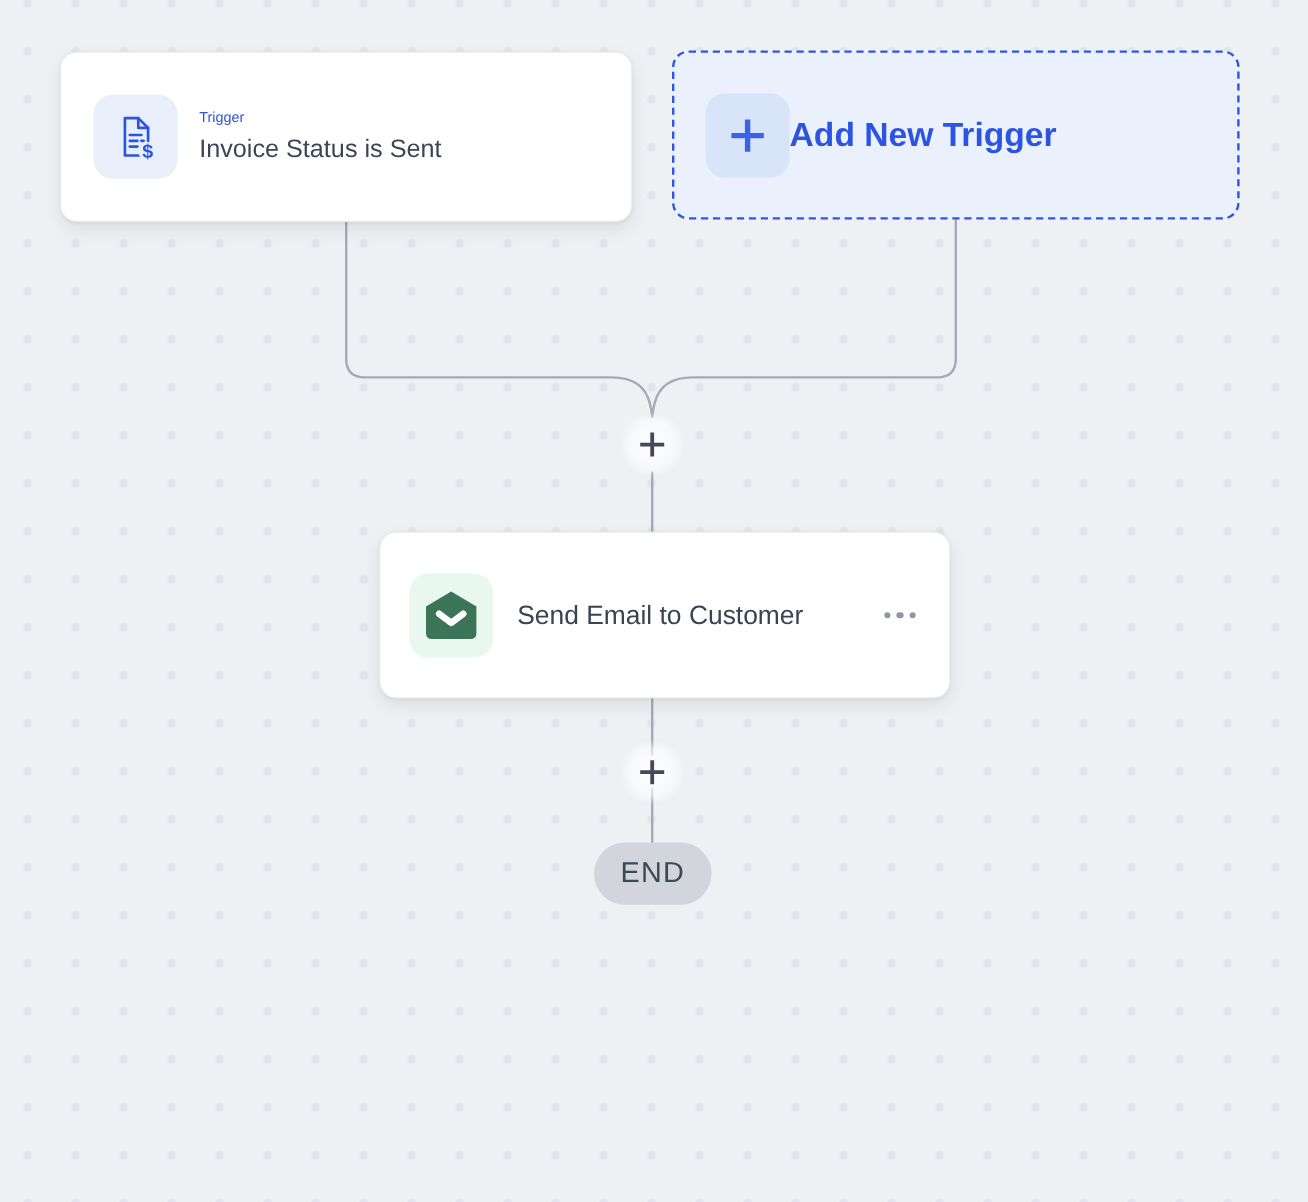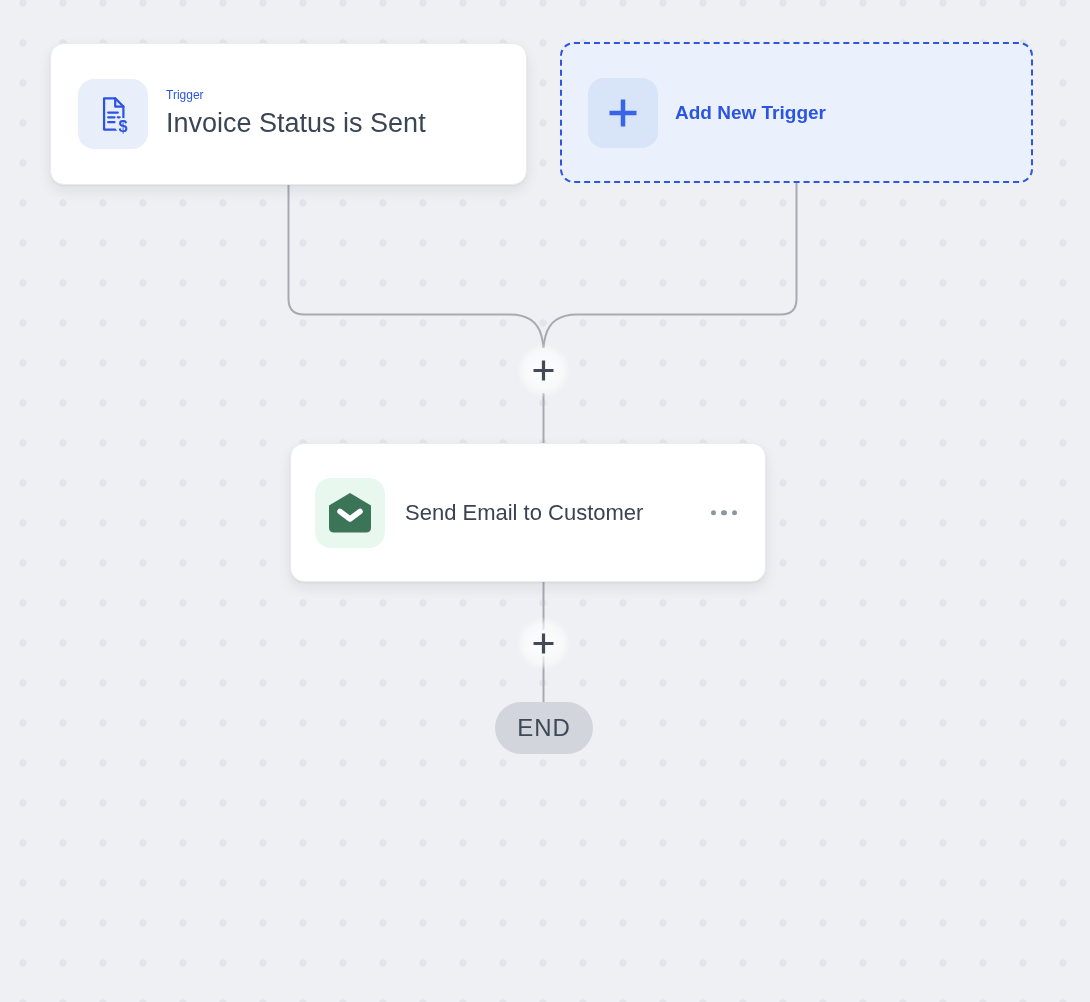--- a/index.html
+++ b/index.html
@@ -35,21 +35,21 @@
     align-items: center;
     border-radius: 14px;
   }
   .card.white {
     background: var(--card-bg, #FFFFFF);
     border: 1px solid #E9EBEF;
     box-shadow: 0 1px 2px rgba(23,31,48,.05), 0 6px 14px rgba(23,31,48,.08);
   }
 
   .card-trigger { left: 50px; top: 43px; width: 477px; height: 142px; padding-left: 27px; }
-  .card-action  { left: 290px; top: 443px; width: 476px; height: 139px; padding-left: 24px; }
+  .card-action  { left: 316px; top: 443px; width: 476px; height: 139px; padding-left: 24px; }
 
   .card-add {
     left: 560px; top: 42px; width: 473px; height: 141px;
     padding-left: 26px;
     background: var(--add-card-bg, #EBF1FC);
     border: 2px dashed var(--add-card-border, #2E56E0);
     cursor: pointer;
   }
 
   .icon-box {
@@ -62,28 +62,27 @@
   .icon-box.blue   { background: var(--add-icon-bg, #D8E4F8); }
   .icon-box.green  { background: var(--email-icon-bg, #E9F8EF); }
 
   .trigger-text { margin-left: 18px; display: flex; flex-direction: column; gap: 7px; }
   .trigger-title {
     font-size: 12px; font-weight: normal;
     color: var(--accent-blue, #2B54E3);
     line-height: 1.1;
   }
   .trigger-subtitle {
-    font-size: 27px;
+    font-size: 21px;
     color: var(--subtitle-text, #3C4553);
     line-height: 1.1;
   }
 
   .add-label {
-    margin-left: 17px;
-    font-size: 19px; font-weight: bold;
+    font-size: 28px; font-weight: bold;
     color: var(--accent-blue, #2B54E3);
   }
 
   .action-label {
     margin-left: 20px;
     font-size: 22px;
     color: var(--action-text, #3A4352);
   }
 
   .menu-btn {

